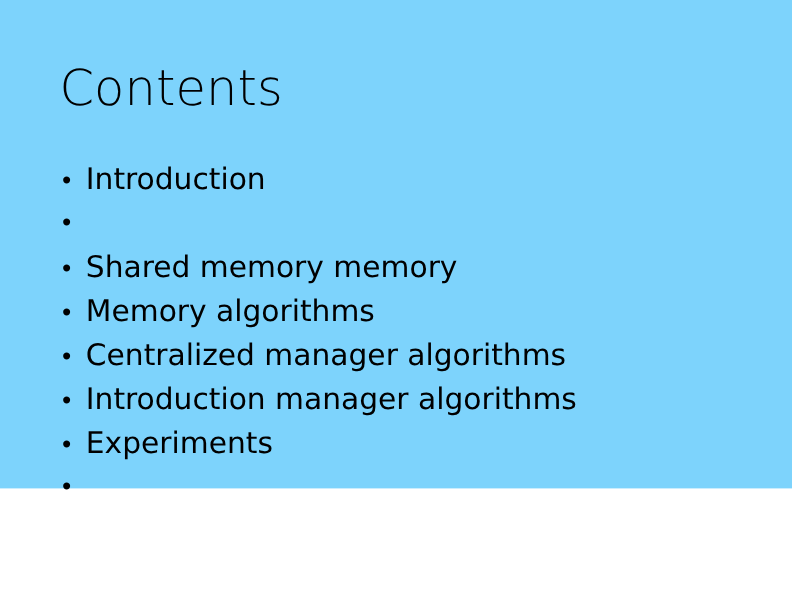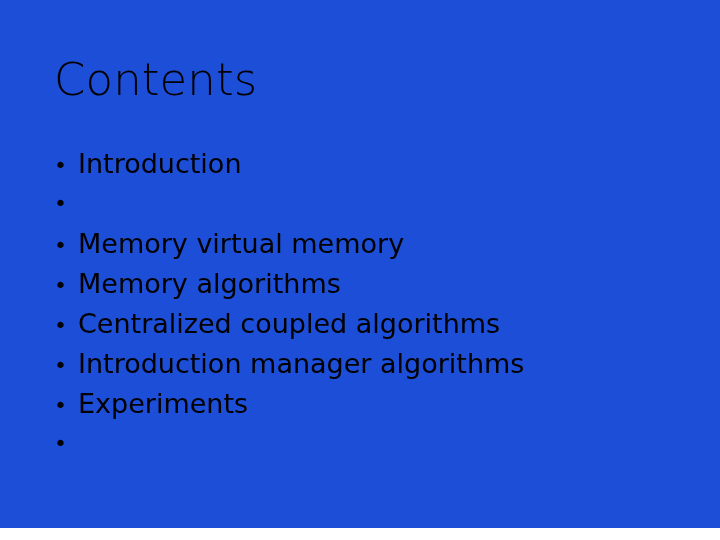--- a/index.html
+++ b/index.html
@@ -11,22 +11,22 @@
     width: 720px;
     height: 540px;
     background: #ffffff;
     font-family: "DejaVu Sans", sans-serif;
     overflow: hidden;
   }
 
   #slide {
     position: relative;
     width: 720px;
-    height: 528px;
-    background: #1d4ed8;
+    height: 444px;
+    background: #7dd3fc;
     box-sizing: border-box;
   }
 
   
   #slide-title {
     position: absolute;
     left: 54px;
     top: 54px;
     width: 620px;
     font-family: "DejaVu Sans", sans-serif;
@@ -92,31 +92,31 @@
       <span class="bullet-marker">•</span>
       <span class="bullet-text">Introduction</span>
     </li>
 
     <li class="bullet-item">
       <span class="bullet-marker">•</span>
     </li>
 
     <li class="bullet-item">
       <span class="bullet-marker">•</span>
-      <span class="bullet-text">Memory virtual memory</span>
+      <span class="bullet-text">Shared memory memory</span>
     </li>
 
     <li class="bullet-item">
       <span class="bullet-marker">•</span>
       <span class="bullet-text">Memory algorithms</span>
     </li>
 
     <li class="bullet-item">
       <span class="bullet-marker">•</span>
-      <span class="bullet-text">Centralized coupled algorithms</span>
+      <span class="bullet-text">Centralized manager algorithms</span>
     </li>
 
     <li class="bullet-item">
       <span class="bullet-marker">•</span>
       <span class="bullet-text">Introduction manager algorithms</span>
     </li>
 
     <li class="bullet-item">
       <span class="bullet-marker">•</span>
       <span class="bullet-text">Experiments</span>

